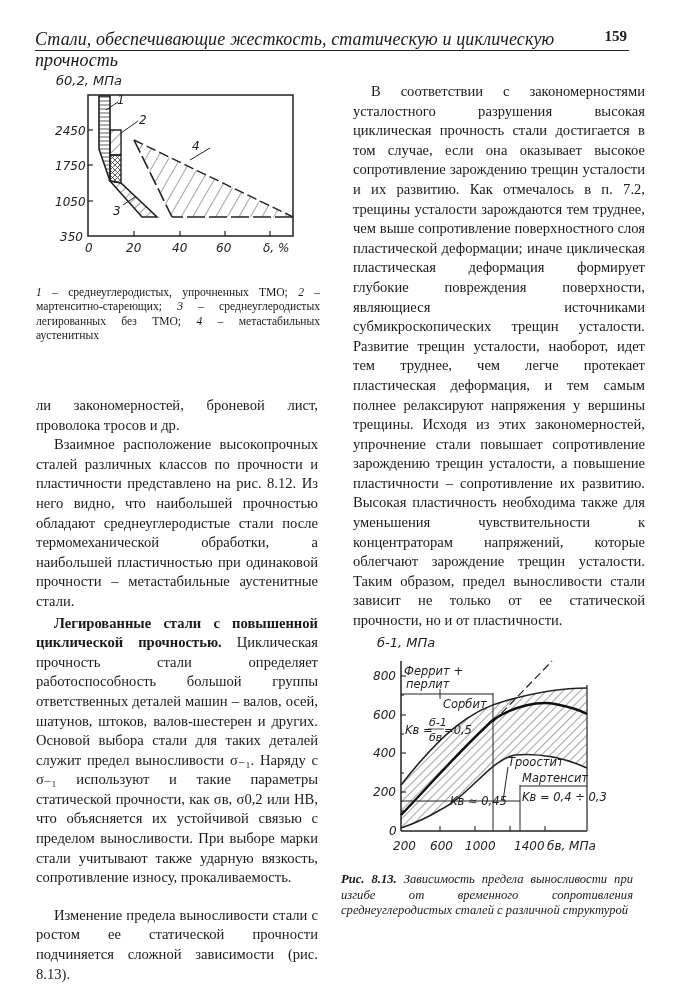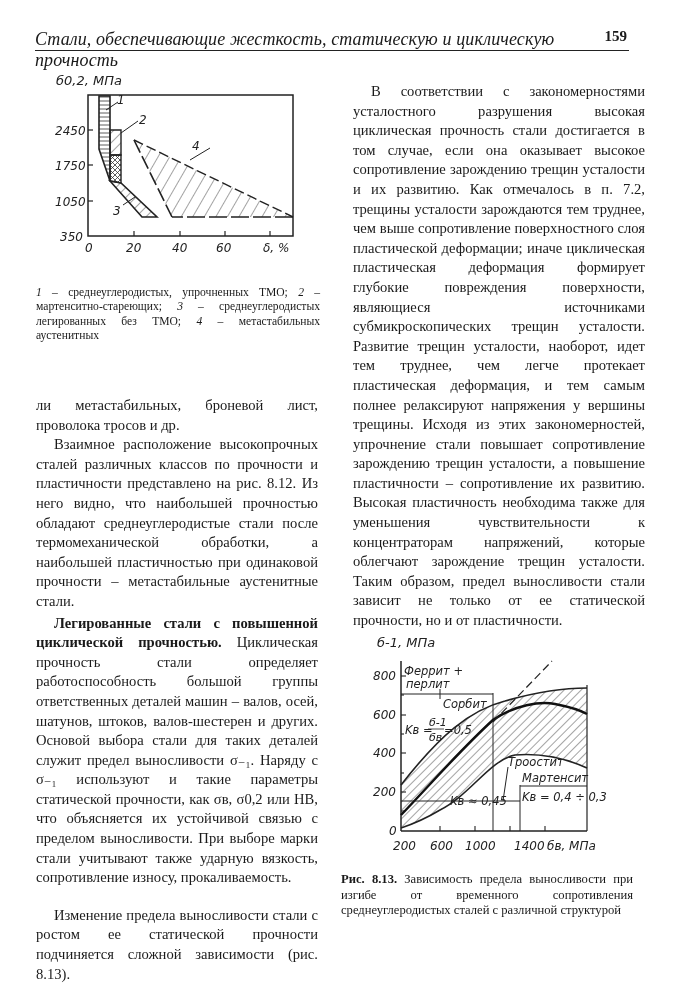--- a/index.html
+++ b/index.html
@@ -97,21 +97,21 @@
 <div class="caption" style="left:36px;top:282px;width:284px;">
   <div class="caption-legend">
     <i>1</i> – <span>среднеуглеродистых, упрочненных ТМО;</span>
     <i>2</i> – <span>мартенситно-стареющих;</span>
     <i>3</i> – <span>среднеуглеродистых легированных без ТМО;</span>
     <i>4</i> – <span>метастабильных аустенитных</span>
   </div>
 </div>
 
 <div class="col left-col" style="top:396px;">
-  <p>ли метастабильных, броневой лист, проволока тросов и др.</p>
+  <p>ли закономерностей, броневой лист, проволока тросов и др.</p>
   <p class="indent">Взаимное расположение высокопрочных сталей различных классов по прочности и пластичности представлено на рис. 8.12. Из него видно, что наибольшей прочностью обладают среднеуглеродистые стали после термомеханической обработки, а наибольшей пластичностью при одинаковой прочности – метастабильные аустенитные стали.</p>
   <p class="indent" style="margin-top:2px;"><b>Легированные стали с повышенной циклической прочностью.</b><span> Циклическая прочность стали определяет работоспособность большой группы ответственных деталей машин – валов, осей, шатунов, штоков, валов-шестерен и других. Основой выбора стали для таких деталей служит предел выносливости σ₋₁. Наряду с σ₋₁ используют и такие параметры статической прочности, как σв, σ0,2 или HB, что объясняется их устойчивой связью с пределом выносливости. При выборе марки стали учитывают также ударную вязкость, сопротивление износу, прокаливаемость.</span></p>
   <p class="indent" style="margin-top:18px;">Изменение предела выносливости стали с ростом ее статической прочности подчиняется сложной зависимости (рис. 8.13).</p>
 </div>
 
 <div class="col right-col" style="top:82px;margin-left:12px;">
   <p class="indent">В соответствии с закономерностями усталостного разрушения высокая циклическая прочность стали достигается в том случае, если она оказывает высокое сопротивление зарождению трещин усталости и их развитию. Как отмечалось в п. 7.2, трещины усталости зарождаются тем труднее, чем выше сопротивление поверхностного слоя пластической деформации; иначе циклическая пластическая деформация формирует глубокие повреждения поверхности, являющиеся источниками субмикроскопических трещин усталости. Развитие трещин усталости, наоборот, идет тем труднее, чем легче протекает пластическая деформация, и тем самым полнее релаксируют напряжения у вершины трещины. Исходя из этих закономерностей, упрочнение стали повышает сопротивление зарождению трещин усталости, а повышение пластичности – сопротивление их развитию. Высокая пластичность необходима также для уменьшения чувствительности к концентраторам напряжений, которые облегчают зарождение трещин усталости. Таким образом, предел выносливости стали зависит не только от ее статической прочности, но и от пластичности.</p>
 </div>
 
 <svg style="position:absolute;left:340px;top:625px;" width="320" height="240" viewBox="0 0 320 240">
@@ -177,15 +177,15 @@
   <text x="89" y="101" font-size="11">б-1</text>
   <line x1="88" y1="104" x2="104" y2="104" stroke="#222" stroke-width="0.8"></line>
   <text x="89" y="116" font-size="11">бв</text>
   <text x="104" y="109" font-size="11.5">=0,5</text>
   <text x="110" y="180" font-size="11.5">Kв ≈ 0,45</text>
   <text x="168" y="141" font-size="11.5">Троостит</text>
   <text x="182" y="157" font-size="11.5">Мартенсит</text>
   <text x="182" y="176" font-size="11.5">Kв = 0,4 ÷ 0,3</text>
 </svg>
 
-<div class="caption" style="left:341px;top:872px;width:292px;">
+<div class="caption" style="left:341px;top:872px;width:292px;font-style:italic;">
   <b>Рис. 8.13.</b> <span>Зависимость предела выносливости при изгибе от временного сопротивления среднеуглеродистых сталей с различной структурой</span>
 </div>
 
 </body></html>

